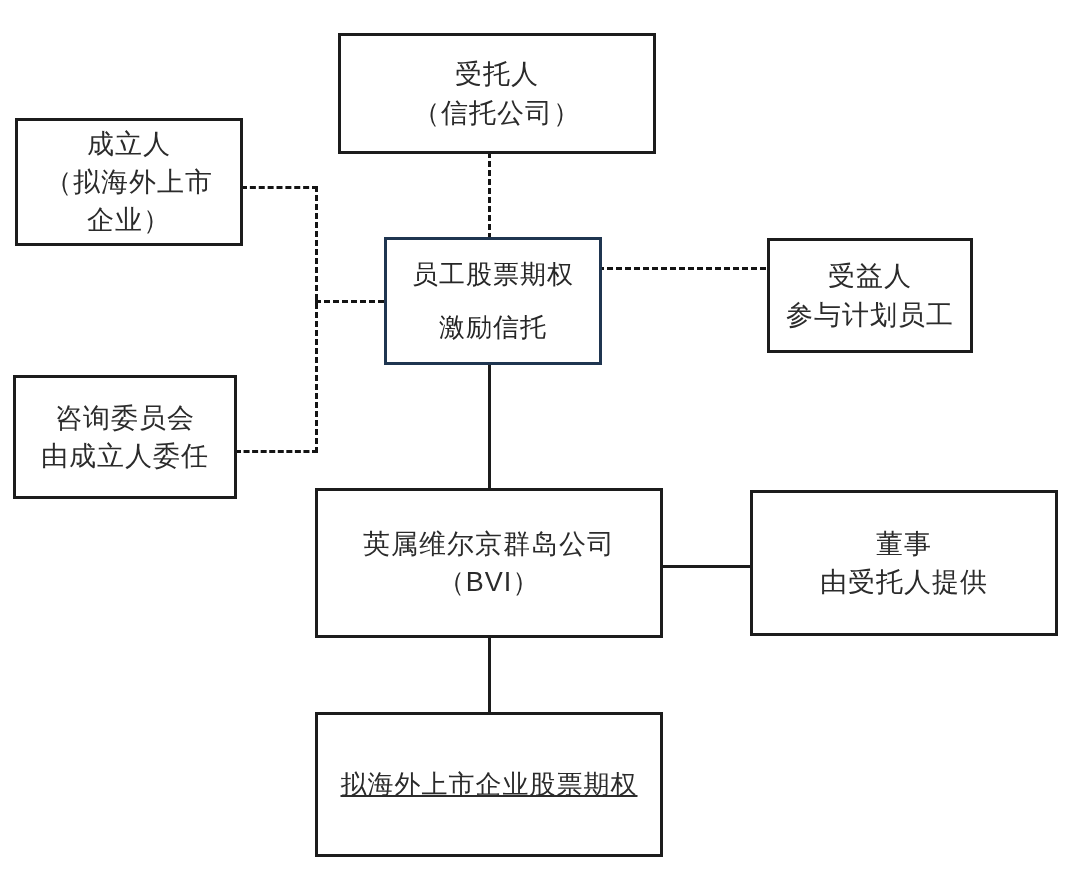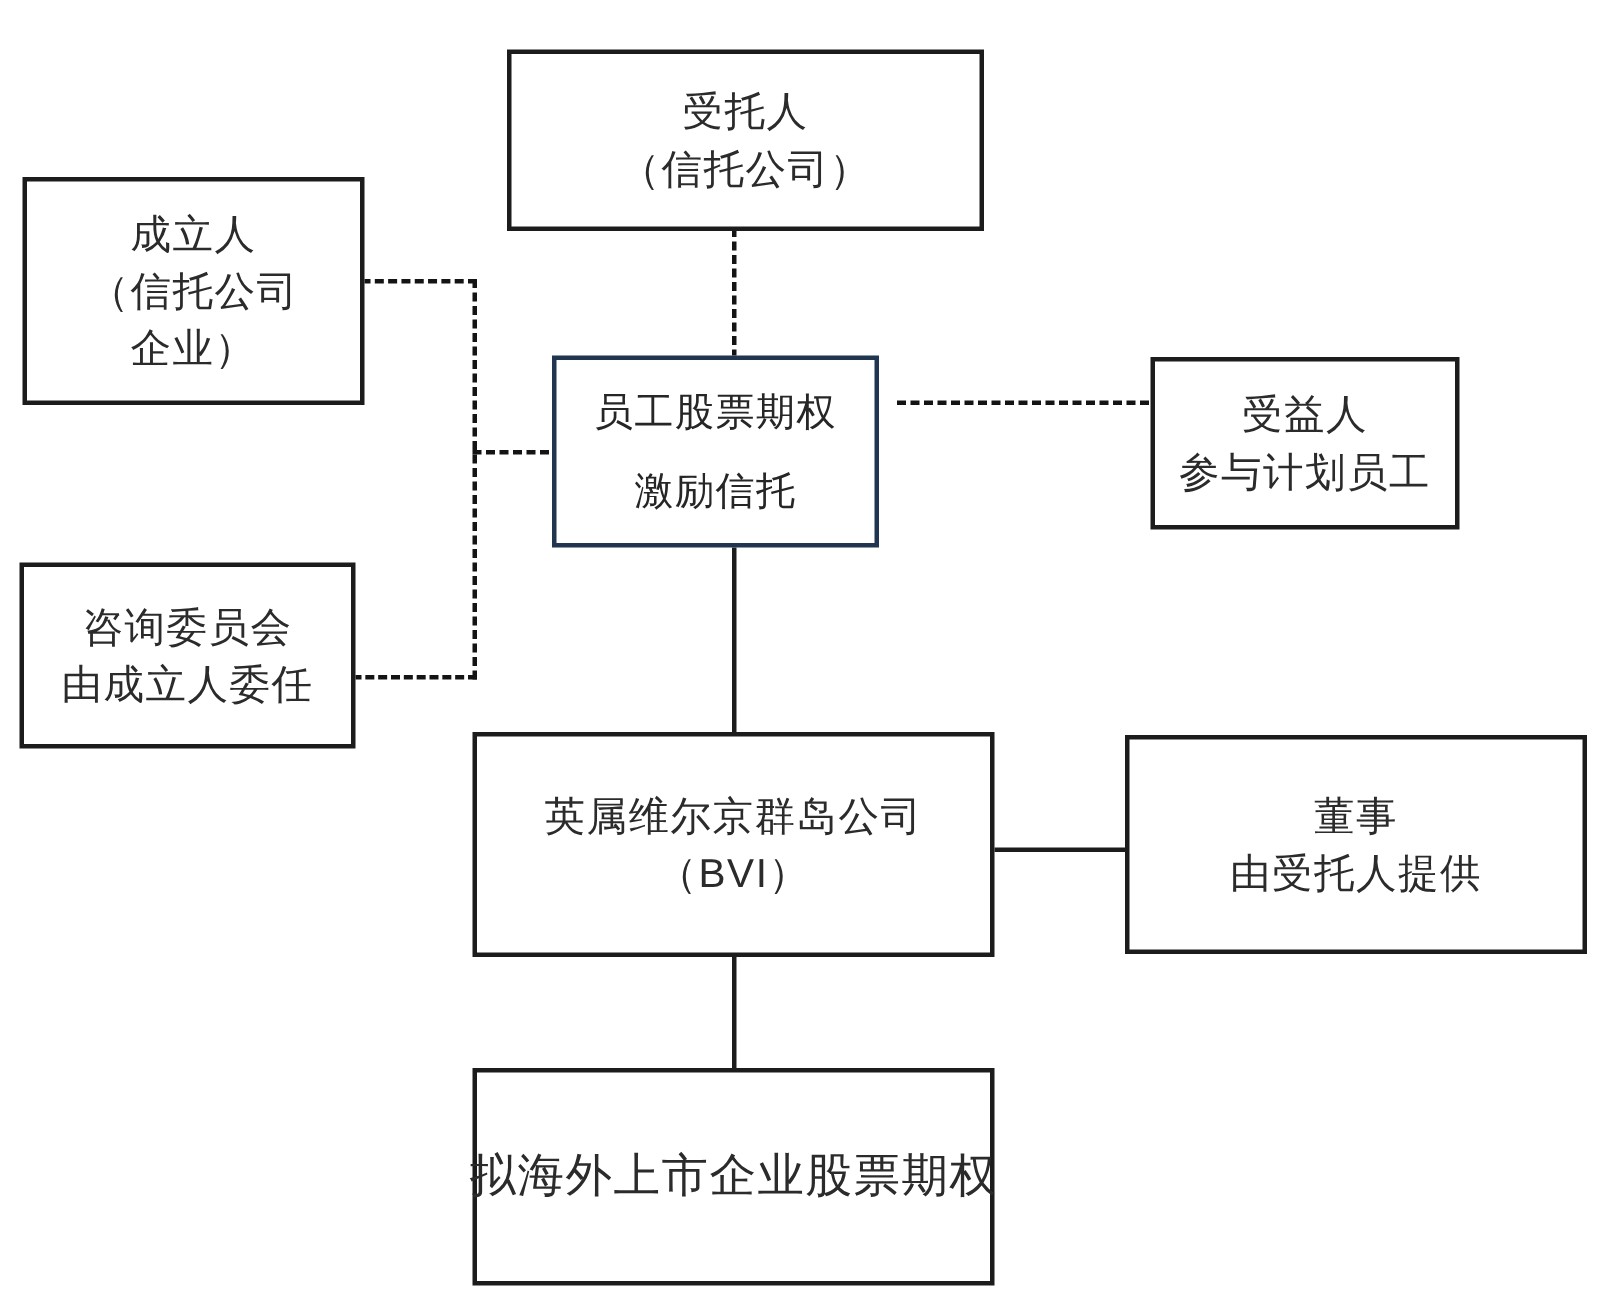--- a/index.html
+++ b/index.html
@@ -40,31 +40,31 @@
     color: #2b2b2b;
   }
   .node.highlight {
     border: 3px solid #1f3550;
   }
   .node.highlight .line {
     color: #262626;
   }
   
   #node-trustee      { left: 338px; top: 33px;  width: 318px; height: 121px; }
-  #node-settlor      { left: 15px;  top: 118px; width: 228px; height: 152px; }
-  #node-trust        { left: 368px; top: 237px; width: 218px; height: 128px; gap: 16px; }
+  #node-settlor      { left: 15px;  top: 118px; width: 228px; height: 128px; }
+  #node-trust        { left: 384px; top: 237px; width: 218px; height: 128px; gap: 16px; }
   #node-beneficiary  { left: 767px; top: 238px; width: 206px; height: 115px; }
   #node-committee    { left: 13px;  top: 375px; width: 224px; height: 124px; }
   #node-bvi          { left: 315px; top: 488px; width: 348px; height: 150px; }
   #node-director     { left: 750px; top: 490px; width: 308px; height: 146px; }
   #node-options      { left: 315px; top: 712px; width: 348px; height: 145px; }
 
   #node-trust .line  { font-size: 26px; }
   #node-bvi .line    { font-size: 27px; }
-  #node-options .line{ font-size: 31px; }
+  #node-options .line{ font-size: 26px; text-decoration: underline; }
 
   
   .conn {
     position: absolute;
     z-index: 1;
   }
   .solid-v {
     width: 0;
     border-left: 3px solid #1c1c1c;
   }
@@ -134,21 +134,21 @@
   <div class="conn solid-h" id="c-bvi-director"></div>
   <div class="conn solid-v" id="c-bvi-options"></div>
 
   <div class="node" id="node-trustee">
     <span class="line">受托人</span>
     <span class="line">（信托公司）</span>
   </div>
 
   <div class="node" id="node-settlor">
     <span class="line">成立人</span>
-    <span class="line">（信托公司</span>
+    <span class="line">（拟海外上市</span>
     <span class="line">企业）</span>
   </div>
 
   <div class="node highlight" id="node-trust">
     <span class="line">员工股票期权</span>
     <span class="line">激励信托</span>
   </div>
 
   <div class="node" id="node-beneficiary">
     <span class="line">受益人</span>

